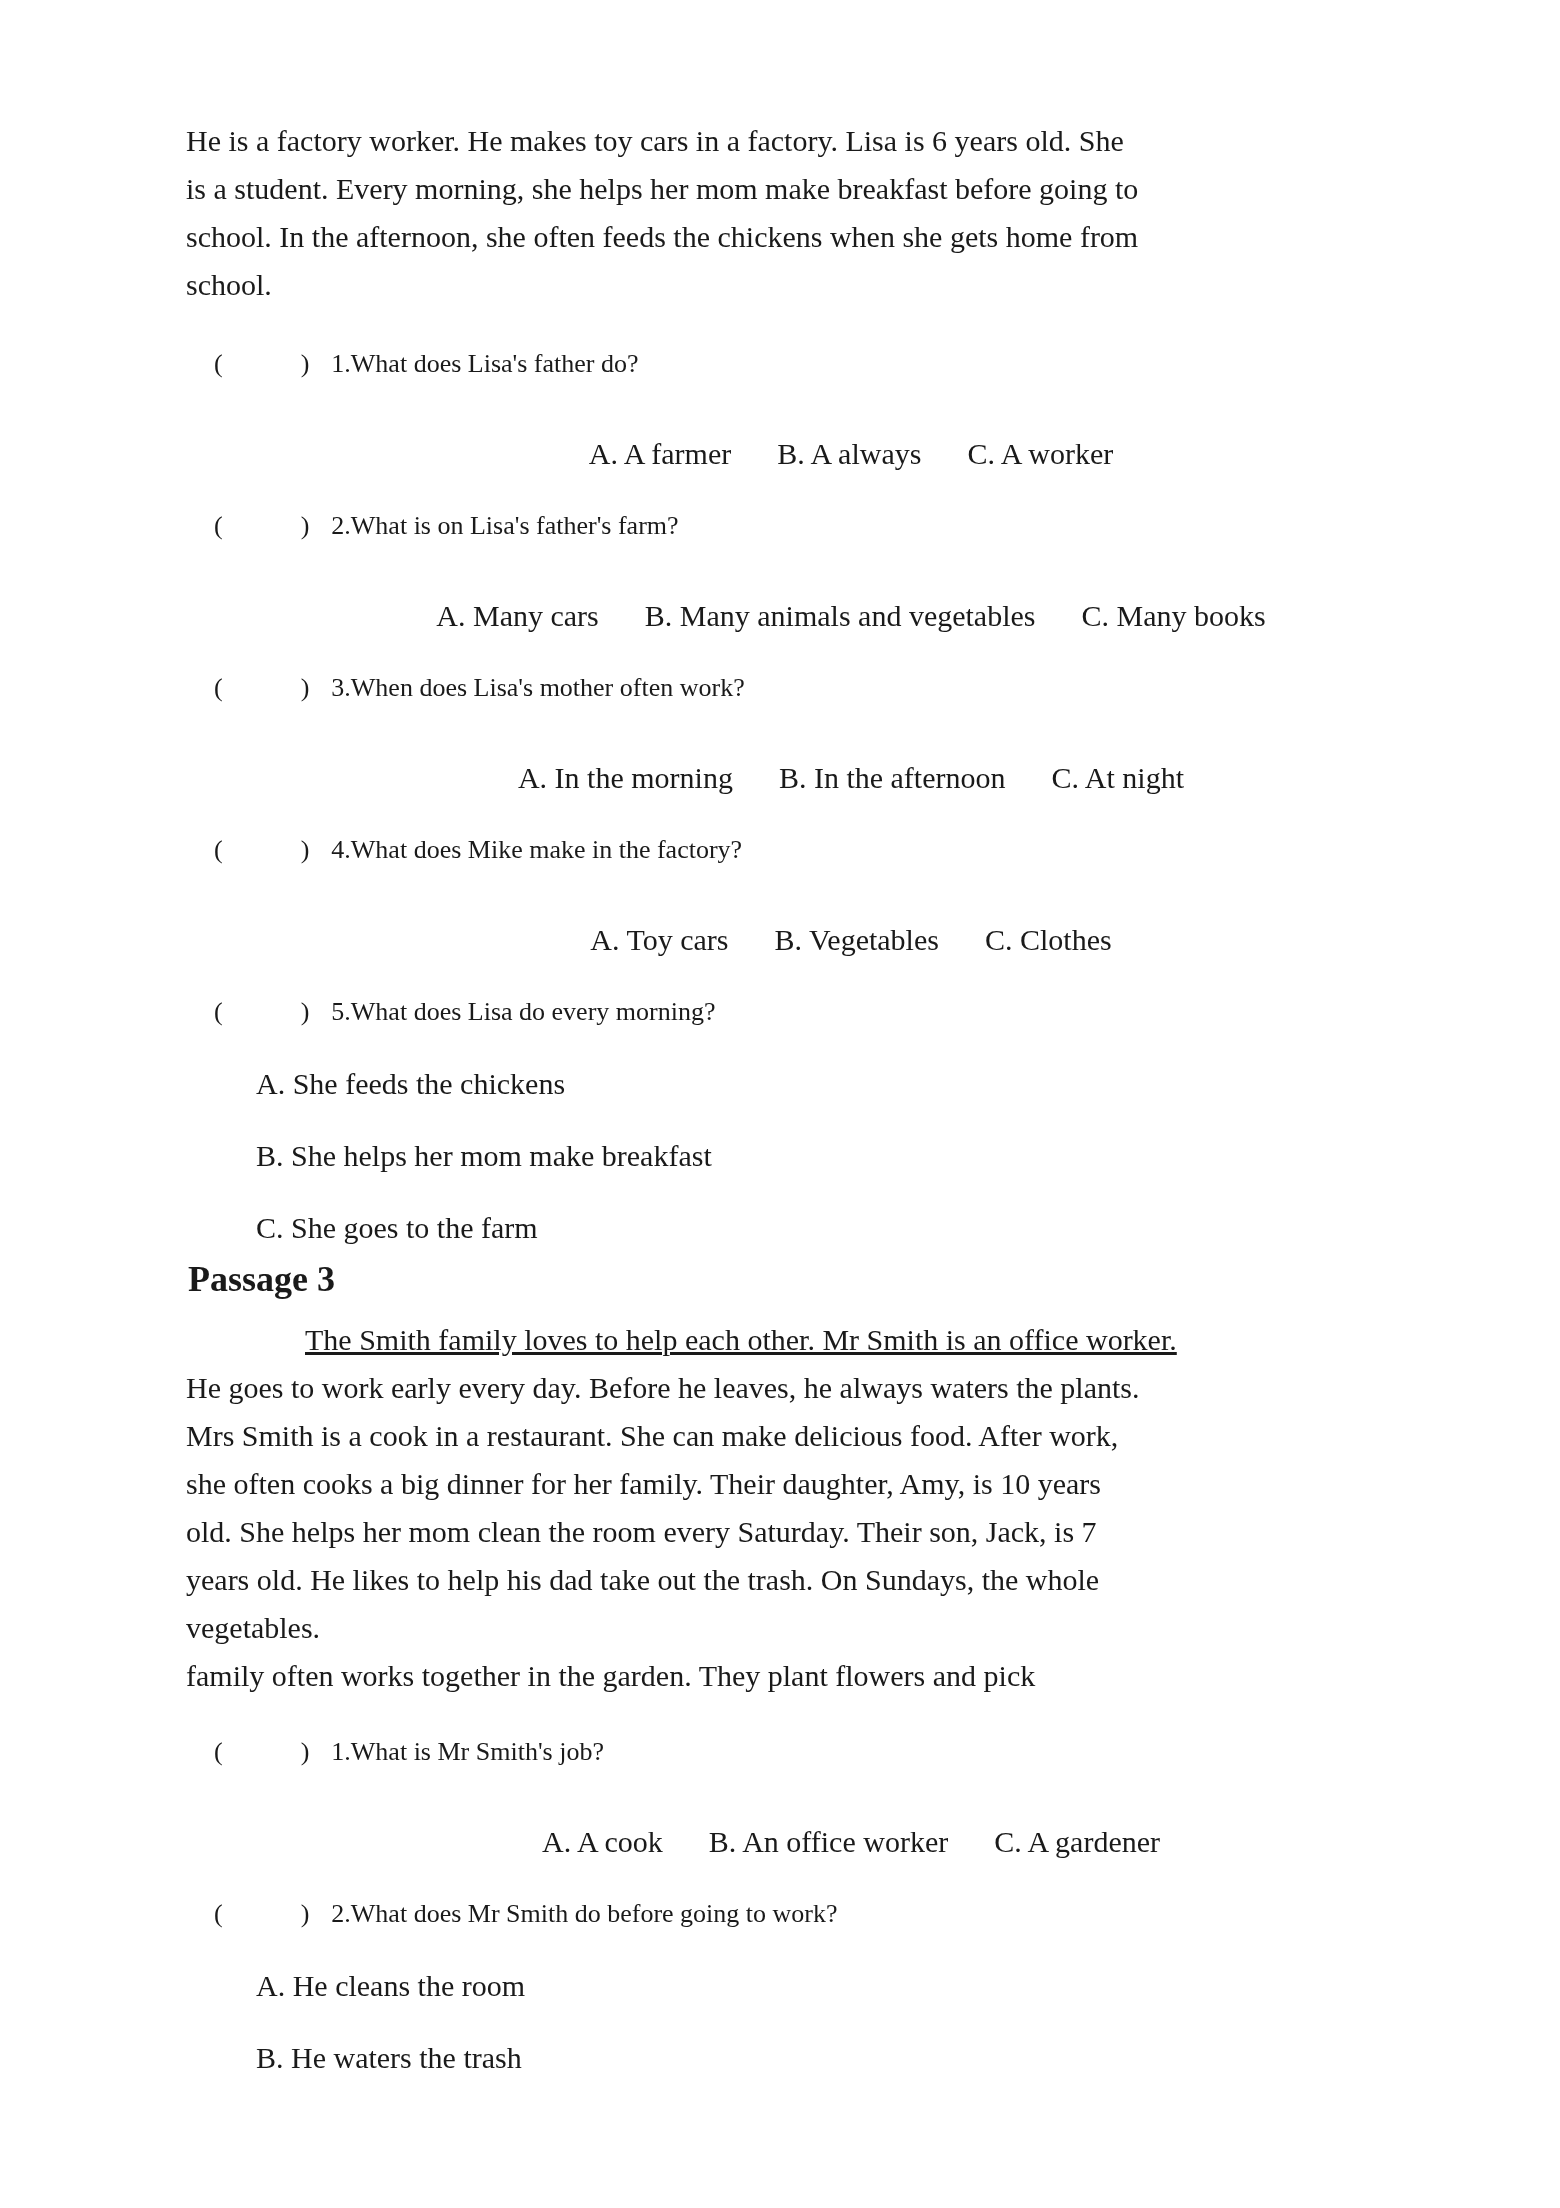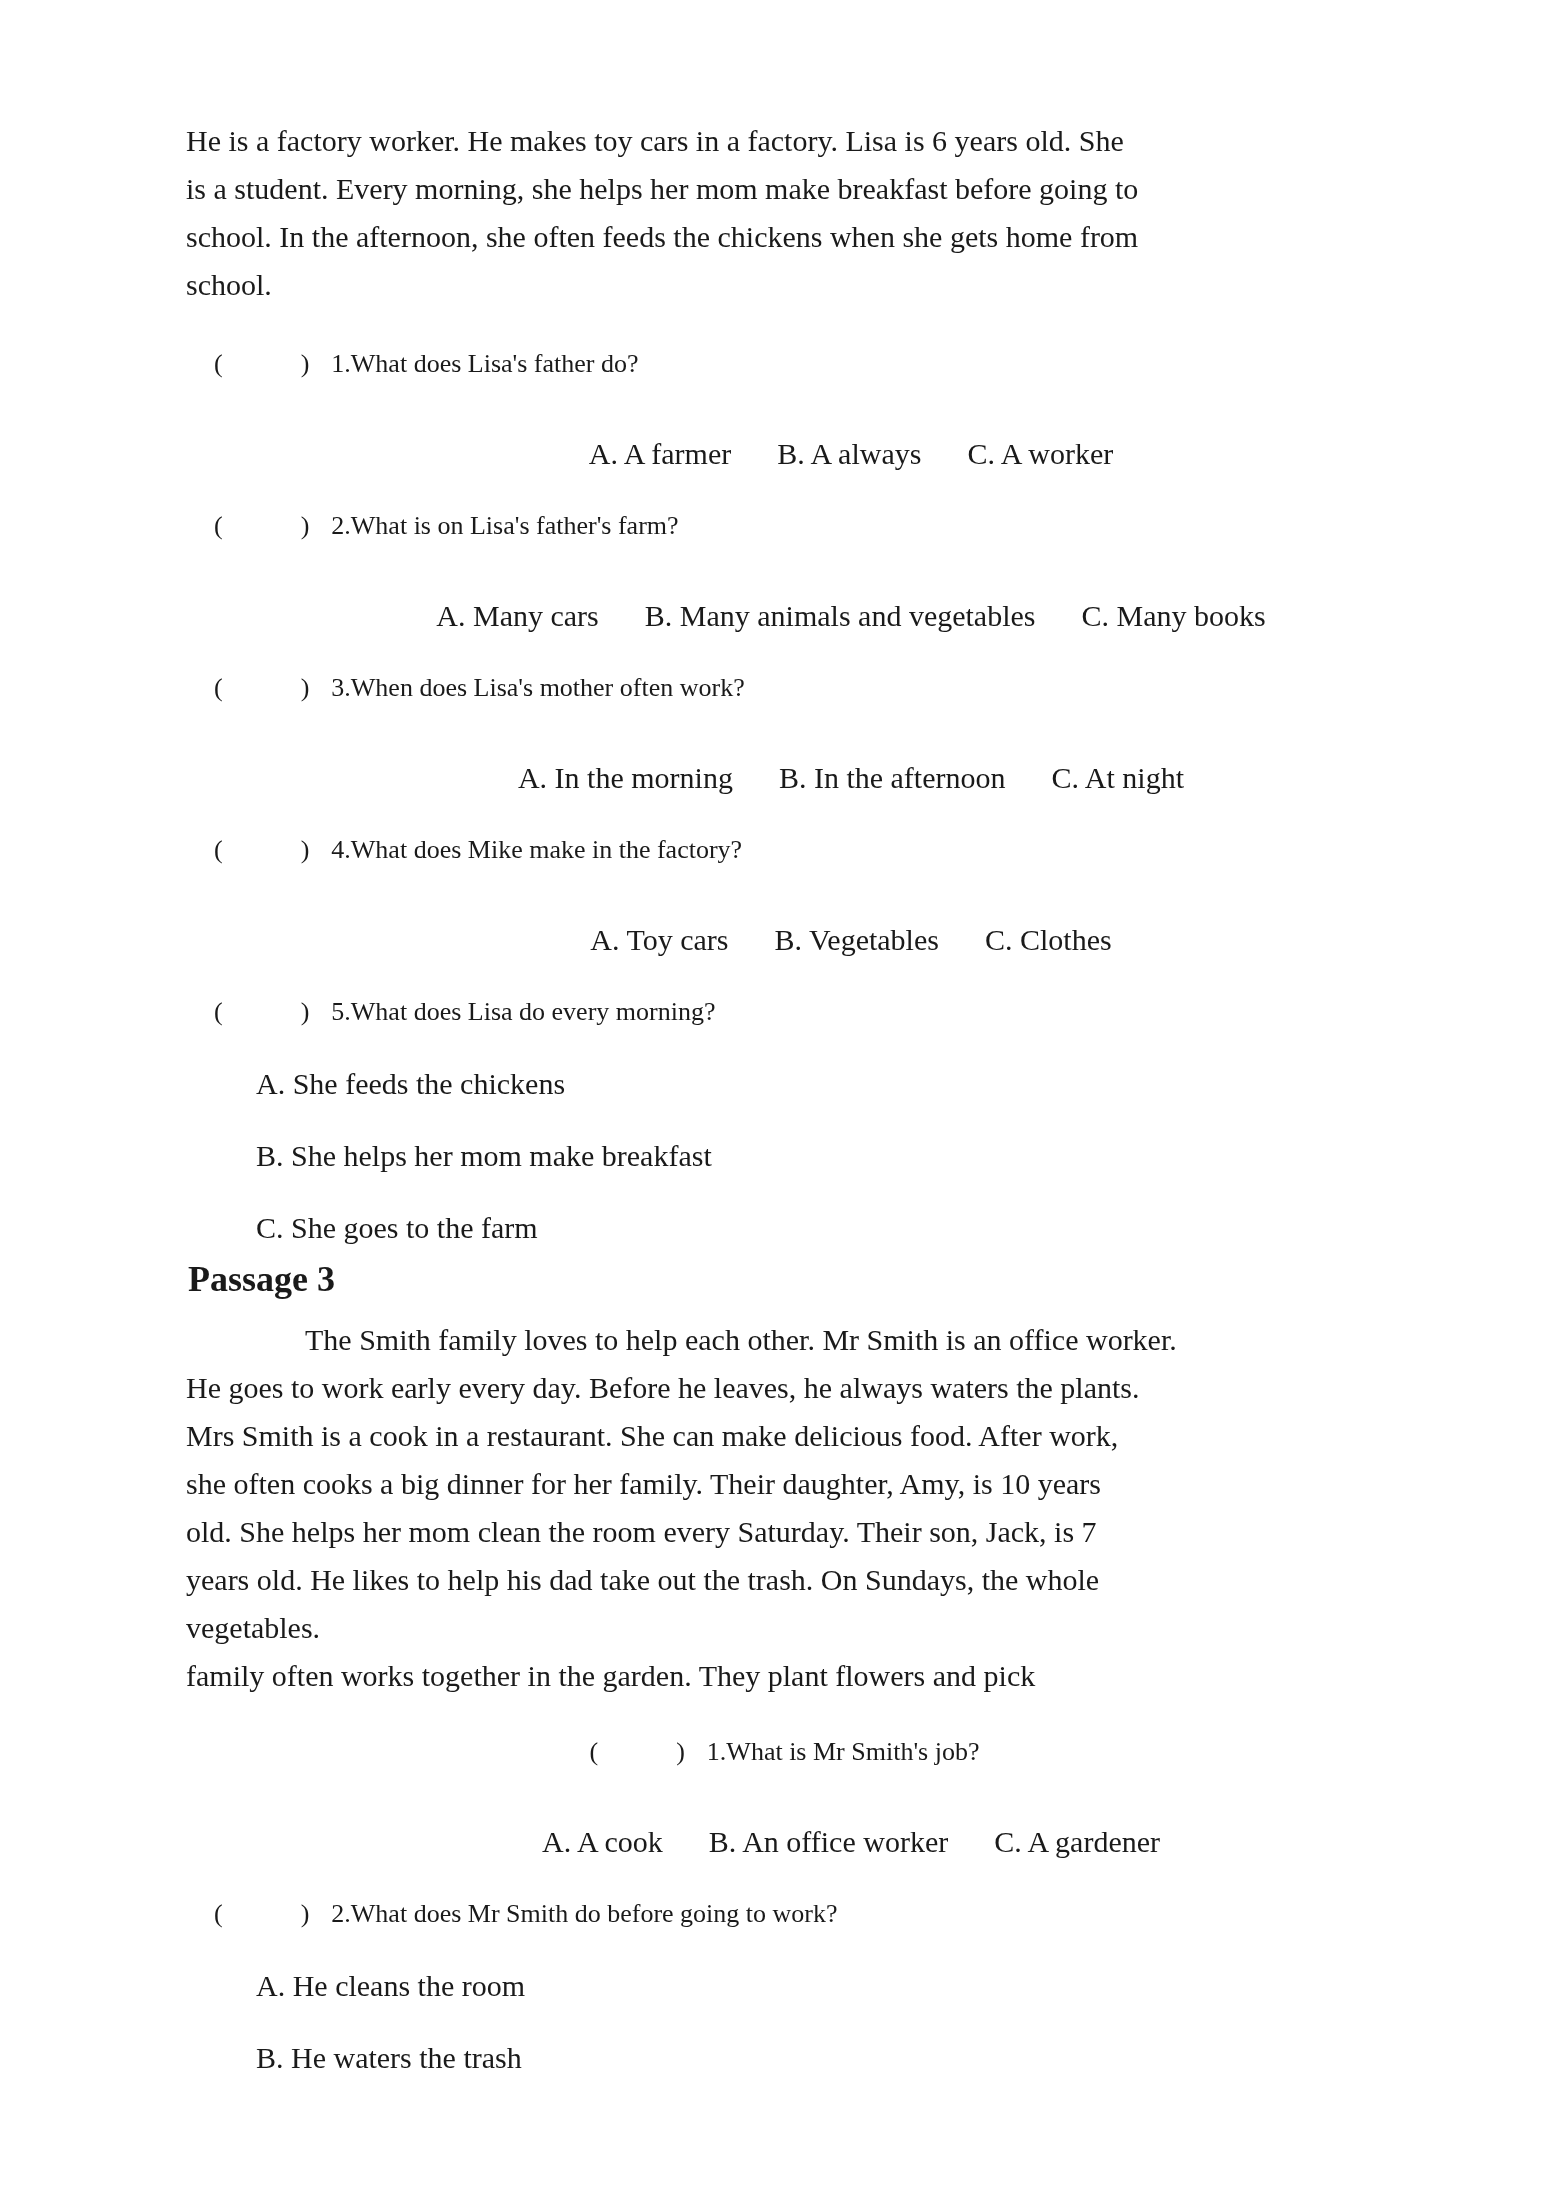--- a/index.html
+++ b/index.html
@@ -22,20 +22,21 @@
     overflow: hidden;
     background: #ffffff;
   }
   .para .line {
     font-size: 30px;
     line-height: 48px;
     white-space: pre;
   }
   .para .line.indent {
     padding-left: 119px;
+    text-decoration: underline;
   }
   .p3 {
     margin-top: 12px;
   }
   .heading {
     margin: 2px 0 0 2px;
     font-size: 36px;
     font-weight: bold;
     line-height: 50px;
   }
@@ -43,21 +44,20 @@
     margin: 24px 0 0 28px;
     font-size: 26px;
     line-height: 48px;
     white-space: nowrap;
   }
   .qline.first-after-para {
     margin-top: 31px;
   }
   .qline.first-after-p3 {
     margin-top: 28px;
-    text-align: center;
   }
   .bracket {
     white-space: pre;
   }
   .qtext {
     margin-left: 22px;
   }
   .opts {
     display: flex;
     gap: 46px;

